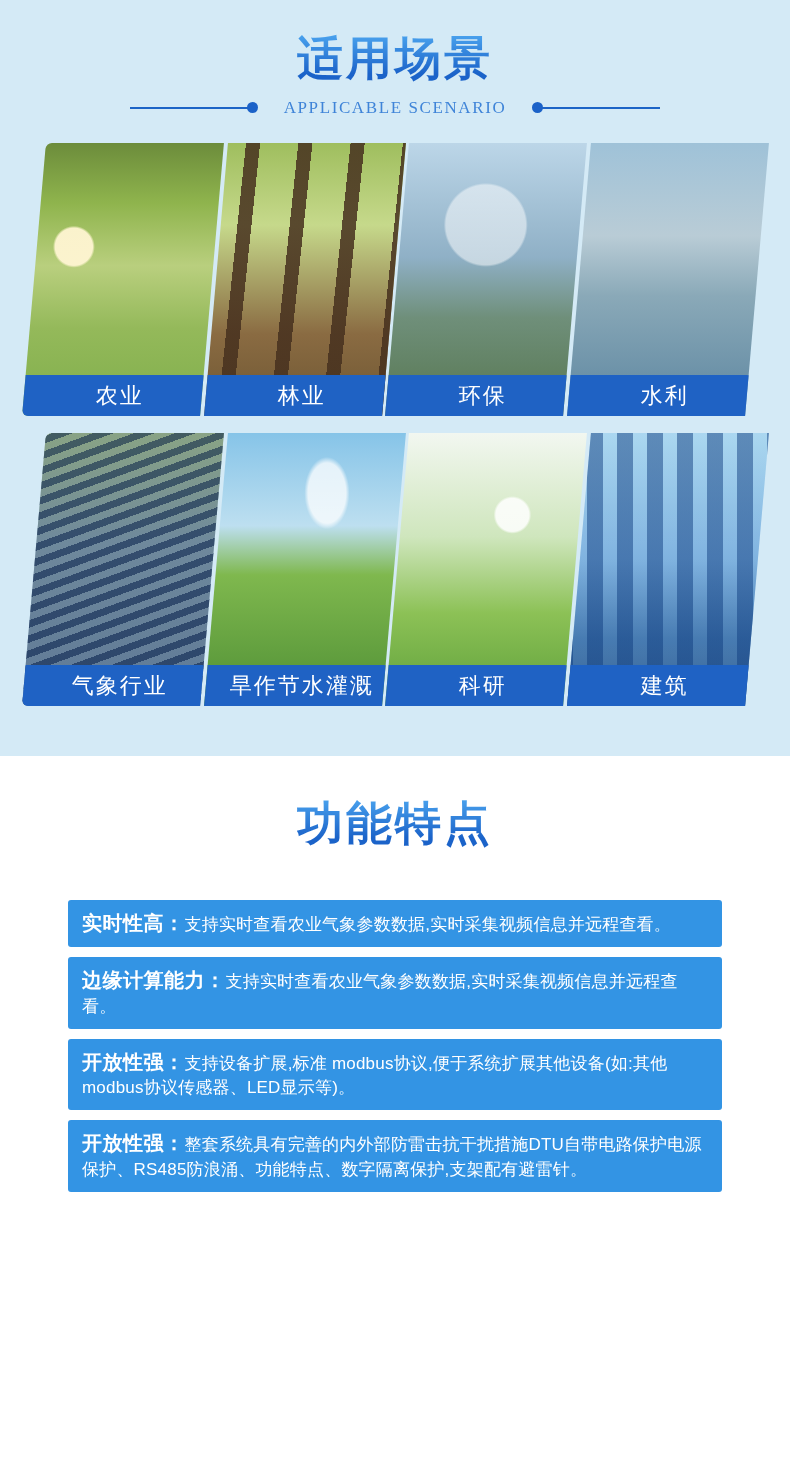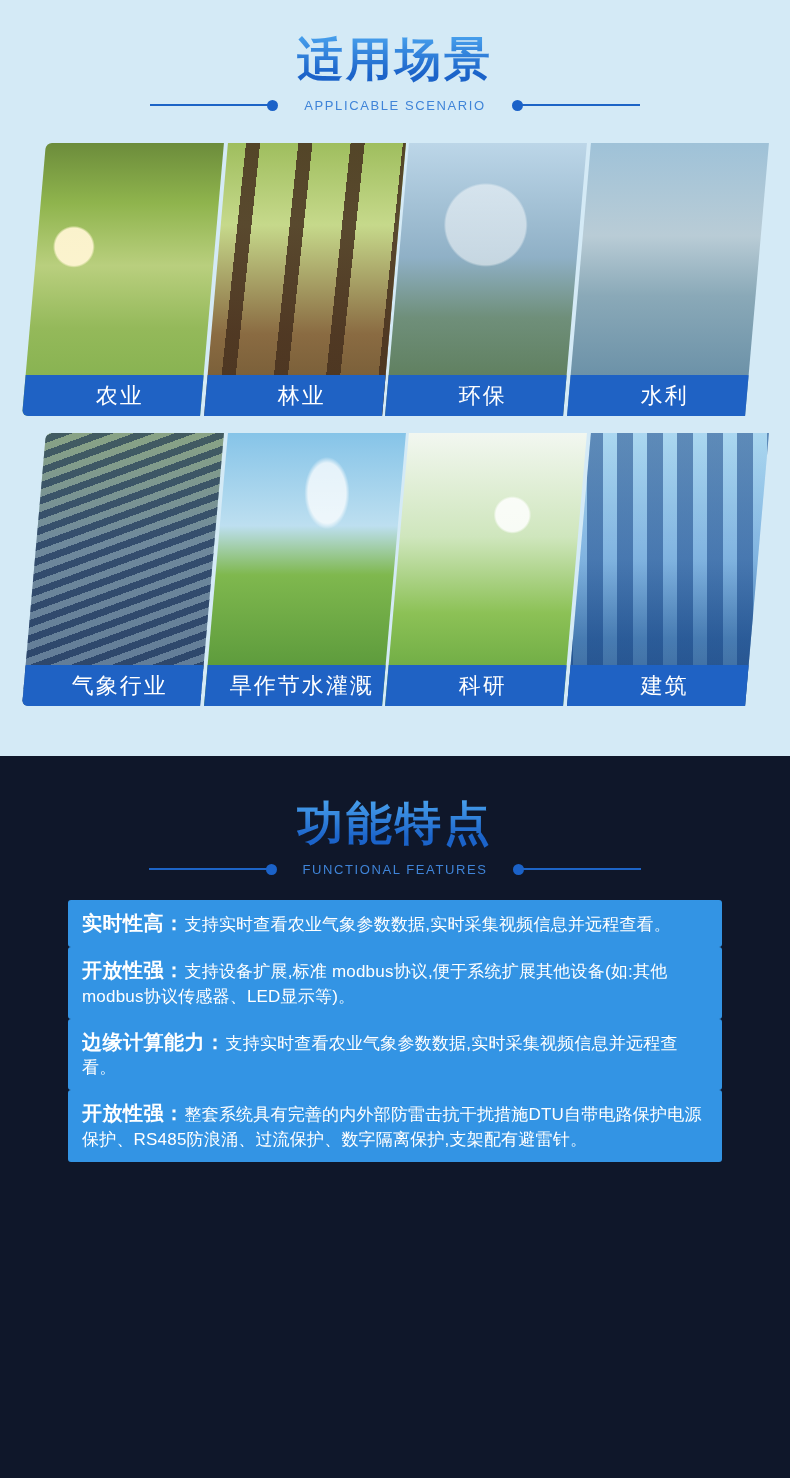--- a/index.html
+++ b/index.html
@@ -7,43 +7,44 @@
     width:790px;height:1478px;overflow:hidden;
     font-family:"Liberation Sans","DejaVu Sans",sans-serif;
     background:#d4eaf6;
   }
   .page{position:relative;width:790px;height:1478px;}
 
   
   .sec-scenario{
     position:absolute;left:0;top:0;width:641px;height:756px;
     background:#d4eaf6;
+    font-family:Liberation Serif, serif;
   }
   .sec-features{
     position:absolute;left:0;top:756px;width:790px;height:722px;
-    background:#0f172a;
+    background:#ffffff;
   }
 
   
   .heading{position:relative;width:790px;text-align:center;}
   .heading .cn{
     font-size:46px;font-weight:bold;letter-spacing:3px;
     color:#1a6fd4;
     background:linear-gradient(180deg,#4aa3ee 0%,#1b63c9 78%);
     -webkit-background-clip:text;background-clip:text;
     -webkit-text-fill-color:transparent;
     line-height:1.1;
     display:inline-block;
   }
   .sub-row{
     display:flex;align-items:center;justify-content:center;
     gap:0;margin-top:13px;
   }
   .sub-row .en{
-    font-size:13px;letter-spacing:1.6px;color:#3f84d8;
+    font-size:17px;letter-spacing:1.6px;color:#3f84d8;
     white-space:nowrap;padding:0 26px;
   }
   .deco{display:flex;align-items:center;}
   .deco .line{height:2px;background:#1d64c6;width:118px;}
   .deco .dot{width:11px;height:11px;border-radius:50%;background:#1b62c8;}
   .deco.left .line{margin-right:-1px;}
   .deco.right .line{margin-left:-1px;}
 
   
   .mosaic{position:absolute;left:34px;top:143px;width:722px;height:563px;}
@@ -96,20 +97,21 @@
   .ph-city{background-image:
       repeating-linear-gradient(90deg,rgba(40,80,140,.55) 0 16px,rgba(255,255,255,.12) 16px 30px),
       linear-gradient(180deg,#9fd2ee 0%,#6fa9dc 46%,#2f6aa8 75%,#1d4f86 100%);}
 
   
   .feat-list{position:absolute;left:68px;top:144px;width:654px;}
   .feat{
     background:#3394e4;color:#ffffff;
     border-radius:3px;
     padding:9px 14px 10px 14px;
+    margin-bottom:10px;
     line-height:1.42;
   }
   .feat .t{font-size:20px;font-weight:bold;letter-spacing:.5px;}
   .feat .d{font-size:17px;letter-spacing:.2px;}
 </style>
 </head>
 <body>
 
 <div class="page">
 
@@ -170,42 +172,31 @@
         </div>
       </div>
 
     </div>
   </div>
 
   <div class="sec-features">
 
     <div class="heading" style="padding-top:42px;">
       <div class="cn">功能特点</div>
-      <div class="sub-row">
-        <span class="deco left">
-          <span class="line"></span>
-          <span class="dot"></span>
-        </span>
-        <span class="en">FUNCTIONAL FEATURES</span>
-        <span class="deco right">
-          <span class="dot"></span>
-          <span class="line"></span>
-        </span>
-      </div>
     </div>
 
     <div class="feat-list">
       <div class="feat">
         <span class="t">实时性高：</span><span class="d">支持实时查看农业气象参数数据,实时采集视频信息并远程查看。</span>
       </div>
       <div class="feat">
+        <span class="t">边缘计算能力：</span><span class="d">支持实时查看农业气象参数数据,实时采集视频信息并远程查看。</span>
+      </div>
+      <div class="feat">
         <span class="t">开放性强：</span><span class="d">支持设备扩展,标准 modbus协议,便于系统扩展其他设备(如:其他modbus协议传感器、LED显示等)。</span>
       </div>
       <div class="feat">
-        <span class="t">边缘计算能力：</span><span class="d">支持实时查看农业气象参数数据,实时采集视频信息并远程查看。</span>
-      </div>
-      <div class="feat">
-        <span class="t">开放性强：</span><span class="d">整套系统具有完善的内外部防雷击抗干扰措施DTU自带电路保护电源保护、RS485防浪涌、过流保护、数字隔离保护,支架配有避雷针。</span>
+        <span class="t">开放性强：</span><span class="d">整套系统具有完善的内外部防雷击抗干扰措施DTU自带电路保护电源保护、RS485防浪涌、功能特点、数字隔离保护,支架配有避雷针。</span>
       </div>
     </div>
 
   </div>
 </div>
 
 </body></html>

